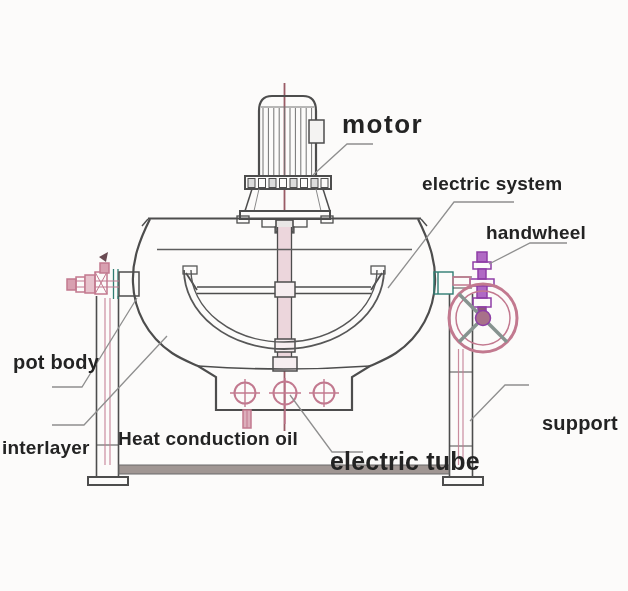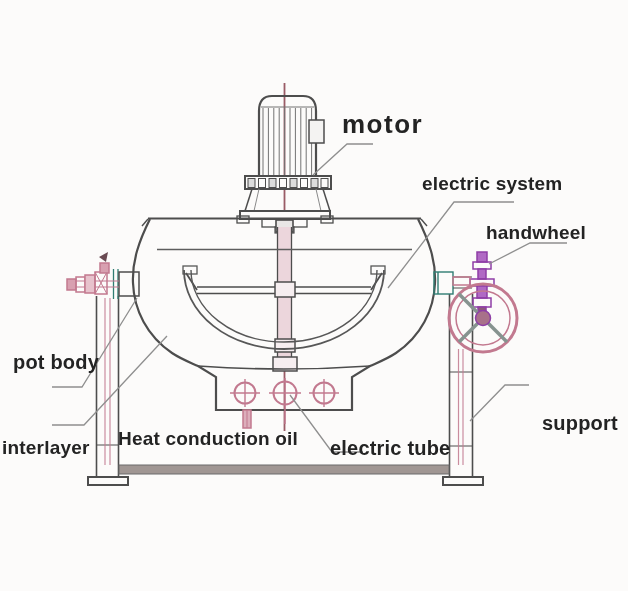--- a/index.html
+++ b/index.html
@@ -13,21 +13,21 @@
     position:absolute;color:#232323;font-weight:700;
     white-space:nowrap;letter-spacing:.2px;line-height:1;
     font-family:"Liberation Sans",sans-serif;
   }
   .lbl-motor{left:342px;top:111px;font-size:26px;letter-spacing:1.5px;text-align:right;}
   .lbl-stirring{left:422px;top:174px;font-size:19px;}
   .lbl-handwheel{left:486px;top:223px;font-size:19px;}
   .lbl-potbody{left:13px;top:352px;font-size:20px;}
   .lbl-interlayer{left:2px;top:438px;font-size:19px;}
   .lbl-heatoil{left:118px;top:429px;font-size:19px;}
-  .lbl-electric{left:330px;top:438px;font-size:20px;}
+  .lbl-electric{left:330px;top:449px;font-size:25px;}
   .lbl-support{left:542px;top:370px;font-size:20px;margin-top:43px;}
 </style>
 </head>
 <body>
 
 <div class="stage">
 
 <svg width="628" height="591" viewBox="0 0 628 591">
 
   <path d="M284.5,83 V431" stroke-width="1.8" fill="none" opacity="0.9" stroke="#8f4a55"></path>

